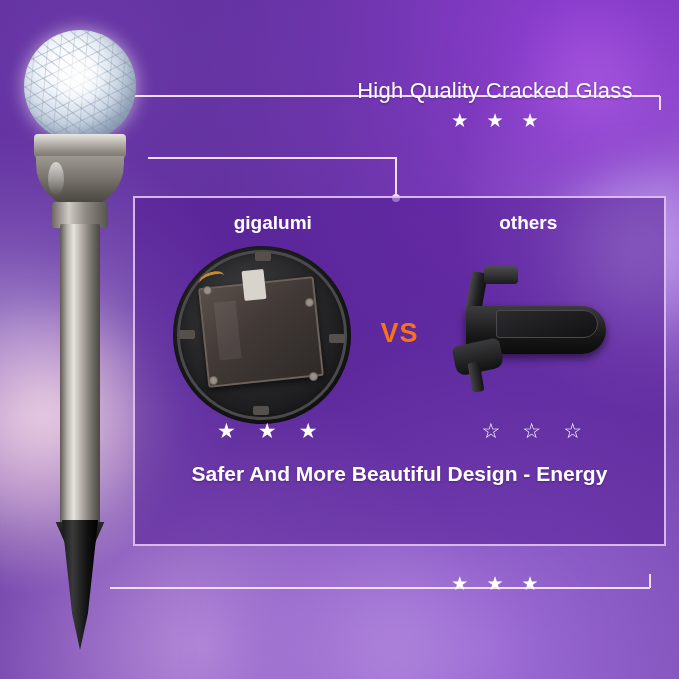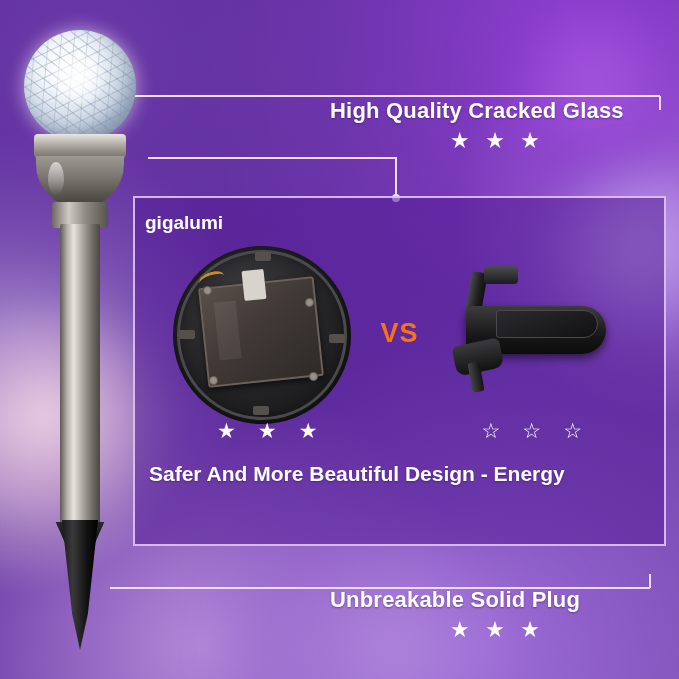--- a/index.html
+++ b/index.html
@@ -77,24 +77,23 @@
   
   .lines {
     position: absolute;
     inset: 0;
   }
 
   
   .callout {
     position: absolute;
     color: #ffffff;
-    font-weight: bold;
-    text-align: left;
+    font-weight: normal;
+    text-align: center;
     letter-spacing: 0.2px;
-    margin-top: 20px;
   }
   .callout .headline {
     font-size: 22px;
     line-height: 26px;
     white-space: nowrap;
     text-shadow: 0 1px 2px rgba(40,10,70,0.45);
   }
   .stars {
     display: flex;
     justify-content: center;
@@ -130,20 +129,21 @@
     box-sizing: border-box;
   }
   .panel-head {
     position: absolute;
     top: 14px;
     width: 100%;
     display: flex;
   }
   .panel-head .col {
     flex: 1;
+    text-align: center;
     color: #ffffff;
     font-size: 19px;
     font-weight: bold;
   }
   #col-left-label { margin-left: 10px; }
   #col-right-label { margin-right: 8px; }
 
   .vs-label {
     position: absolute;
     left: 50%;
@@ -316,21 +316,21 @@
     font-size: 21px;
     line-height: 21px;
     color: #ffffff;
   }
 
   .panel-caption {
     position: absolute;
     left: 0;
     right: 0;
     top: 262px;
-    text-align: left;
+    text-align: center;
     color: #ffffff;
     font-size: 21px;
     font-weight: bold;
     line-height: 28px;
     padding: 0 14px;
     box-sizing: border-box;
     text-shadow: 0 1px 2px rgba(40,10,70,0.4);
   }
 
   
@@ -482,20 +482,21 @@
       <span class="star">★</span>
       <span class="star">★</span>
       <span class="star">★</span>
     </div>
   </div>
 
   <div id="panel">
 
     <div class="panel-head">
       <div class="col" id="col-left-label">gigalumi</div>
+      <div class="col" id="col-right-label">others</div>
     </div>
 
     <div class="circle-photo">
       <div class="rim"></div>
       <div class="board"></div>
       <div class="chip"></div>
       <div class="wire"></div>
       <div class="screw" style="left:30px; top:40px;"></div>
       <div class="screw" style="left:132px; top:52px;"></div>
       <div class="screw" style="left:36px; top:130px;"></div>
@@ -529,21 +530,20 @@
         <span class="star">☆</span>
       </div>
     </div>
 
     <div class="panel-caption">
       <div>Safer And More Beautiful Design - Energy</div>
     </div>
   </div>
 
   <div class="callout" id="callout-bottom">
-    <div class="headline">Unbreakable Solid Plug</div>
     <div class="stars">
       <span class="star">★</span>
       <span class="star">★</span>
       <span class="star">★</span>
     </div>
   </div>
 
 </div>
 
 </body></html>

